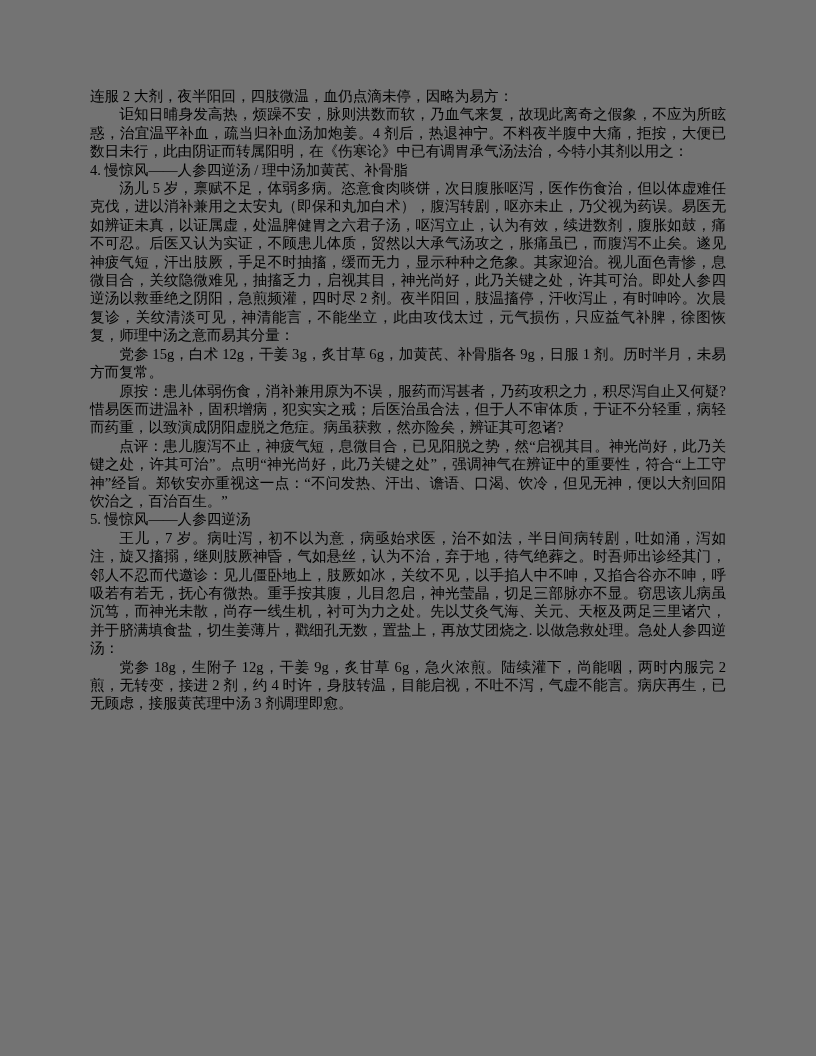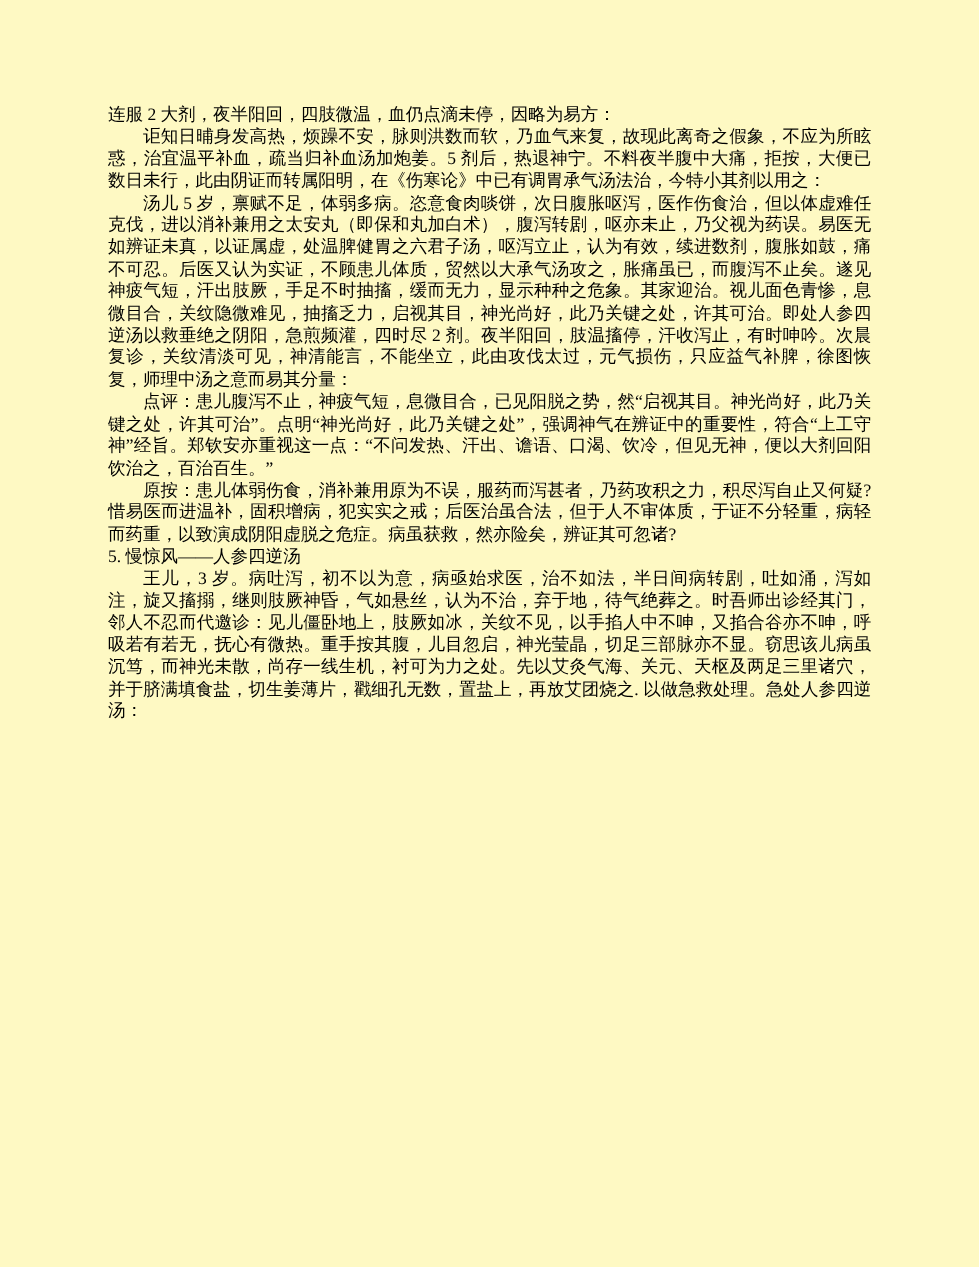--- a/index.html
+++ b/index.html
@@ -5,21 +5,21 @@
   html, body {
     margin: 0;
     padding: 0;
     background: #e8e8e8;
   }
   .page {
     position: relative;
     width: 816px;
     height: 1056px;
     margin: 0 auto;
-    background: #fef9c3;
+    background: #737373;
     box-sizing: border-box;
     padding: 87px 90px 60px 90px;
     overflow: hidden;
   }
   .doc {
     font-family: "Liberation Serif", "DejaVu Serif", serif;
     font-size: 14.6px;
     line-height: 18.4px;
     color: #000000;
     text-align: justify;
@@ -36,20 +36,23 @@
   .doc p.flush {
     text-indent: 0;
   }
 </style>
 </head>
 <body>
 
 <div class="page">
   <div class="doc">
     <p class="flush">连服 2 大剂，夜半阳回，四肢微温，血仍点滴未停，因略为易方：</p>
-    <p class="indent">讵知日晡身发高热，烦躁不安，脉则洪数而软，乃血气来复，故现此离奇之假象，不应为所眩惑，治宜温平补血，疏当归补血汤加炮姜。5 剂后，热退神宁。不料夜半腹中大痛，拒按，大便已数日未行，此由阴证而转属阳明，在《伤寒论》中已有调胃承气汤法治，今特小其剂以用之：</p>
+    <p class="indent">讵知日晡身发高热，烦躁不安，脉则洪数而软，乃血气来复，故现此离奇之假象，不应为所眩惑，治宜温平补血，疏当归补血汤加炮姜。4 剂后，热退神宁。不料夜半腹中大痛，拒按，大便已数日未行，此由阴证而转属阳明，在《伤寒论》中已有调胃承气汤法治，今特小其剂以用之：</p>
+    <p class="flush">4. 慢惊风——人参四逆汤 / 理中汤加黄芪、补骨脂</p>
     <p class="indent">汤儿 5 岁，禀赋不足，体弱多病。恣意食肉啖饼，次日腹胀呕泻，医作伤食治，但以体虚难任克伐，进以消补兼用之太安丸（即保和丸加白术），腹泻转剧，呕亦未止，乃父视为药误。易医无如辨证未真，以证属虚，处温脾健胃之六君子汤，呕泻立止，认为有效，续进数剂，腹胀如鼓，痛不可忍。后医又认为实证，不顾患儿体质，贸然以大承气汤攻之，胀痛虽已，而腹泻不止矣。遂见神疲气短，汗出肢厥，手足不时抽搐，缓而无力，显示种种之危象。其家迎治。视儿面色青惨，息微目合，关纹隐微难见，抽搐乏力，启视其目，神光尚好，此乃关键之处，许其可治。即处人参四逆汤以救垂绝之阴阳，急煎频灌，四时尽 2 剂。夜半阳回，肢温搐停，汗收泻止，有时呻吟。次晨复诊，关纹清淡可见，神清能言，不能坐立，此由攻伐太过，元气损伤，只应益气补脾，徐图恢复，师理中汤之意而易其分量：</p>
+    <p class="indent">党参 15g，白术 12g，干姜 3g，炙甘草 6g，加黄芪、补骨脂各 9g，日服 1 剂。历时半月，未易方而复常。</p>
+    <p class="indent">原按：患儿体弱伤食，消补兼用原为不误，服药而泻甚者，乃药攻积之力，积尽泻自止又何疑?惜易医而进温补，固积增病，犯实实之戒；后医治虽合法，但于人不审体质，于证不分轻重，病轻而药重，以致演成阴阳虚脱之危症。病虽获救，然亦险矣，辨证其可忽诸?</p>
     <p class="indent">点评：患儿腹泻不止，神疲气短，息微目合，已见阳脱之势，然“启视其目。神光尚好，此乃关键之处，许其可治”。点明“神光尚好，此乃关键之处”，强调神气在辨证中的重要性，符合“上工守神”经旨。郑钦安亦重视这一点：“不问发热、汗出、谵语、口渴、饮冷，但见无神，便以大剂回阳饮治之，百治百生。”</p>
-    <p class="indent">原按：患儿体弱伤食，消补兼用原为不误，服药而泻甚者，乃药攻积之力，积尽泻自止又何疑?惜易医而进温补，固积增病，犯实实之戒；后医治虽合法，但于人不审体质，于证不分轻重，病轻而药重，以致演成阴阳虚脱之危症。病虽获救，然亦险矣，辨证其可忽诸?</p>
     <p class="flush">5. 慢惊风——人参四逆汤</p>
-    <p class="indent">王儿，3 岁。病吐泻，初不以为意，病亟始求医，治不如法，半日间病转剧，吐如涌，泻如注，旋又搐搦，继则肢厥神昏，气如悬丝，认为不治，弃于地，待气绝葬之。时吾师出诊经其门，邻人不忍而代邀诊：见儿僵卧地上，肢厥如冰，关纹不见，以手掐人中不呻，又掐合谷亦不呻，呼吸若有若无，抚心有微热。重手按其腹，儿目忽启，神光莹晶，切足三部脉亦不显。窃思该儿病虽沉笃，而神光未散，尚存一线生机，衬可为力之处。先以艾灸气海、关元、天枢及两足三里诸穴，并于脐满填食盐，切生姜薄片，戳细孔无数，置盐上，再放艾团烧之. 以做急救处理。急处人参四逆汤：</p>
+    <p class="indent">王儿，7 岁。病吐泻，初不以为意，病亟始求医，治不如法，半日间病转剧，吐如涌，泻如注，旋又搐搦，继则肢厥神昏，气如悬丝，认为不治，弃于地，待气绝葬之。时吾师出诊经其门，邻人不忍而代邀诊：见儿僵卧地上，肢厥如冰，关纹不见，以手掐人中不呻，又掐合谷亦不呻，呼吸若有若无，抚心有微热。重手按其腹，儿目忽启，神光莹晶，切足三部脉亦不显。窃思该儿病虽沉笃，而神光未散，尚存一线生机，衬可为力之处。先以艾灸气海、关元、天枢及两足三里诸穴，并于脐满填食盐，切生姜薄片，戳细孔无数，置盐上，再放艾团烧之. 以做急救处理。急处人参四逆汤：</p>
+    <p class="indent">党参 18g，生附子 12g，干姜 9g，炙甘草 6g，急火浓煎。陆续灌下，尚能咽，两时内服完 2 煎，无转变，接进 2 剂，约 4 时许，身肢转温，目能启视，不吐不泻，气虚不能言。病庆再生，已无顾虑，接服黄芪理中汤 3 剂调理即愈。</p>
   </div>
 </div>
 
 </body></html>

